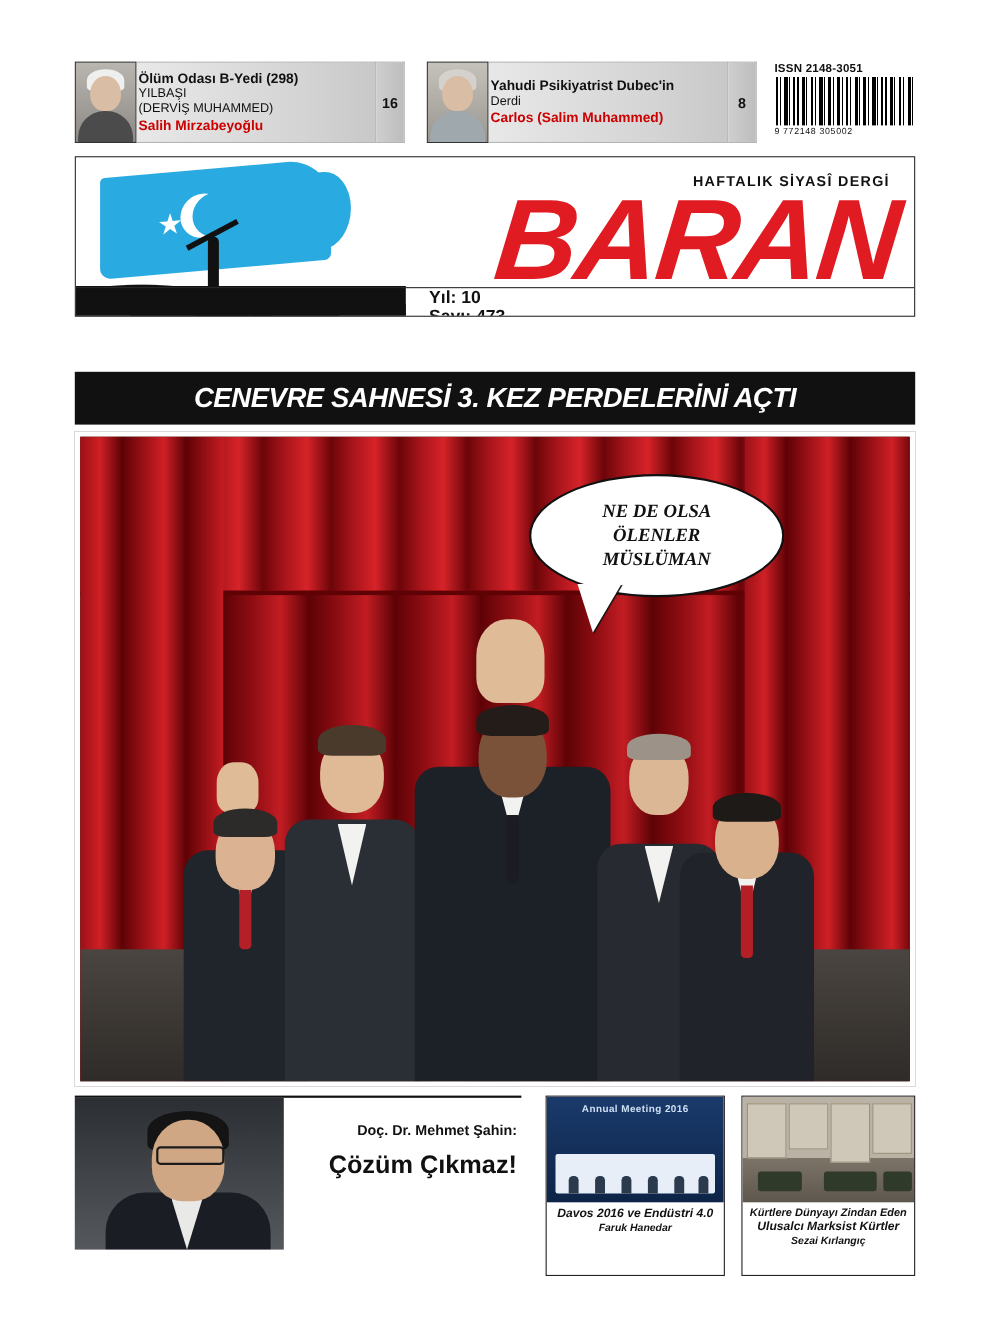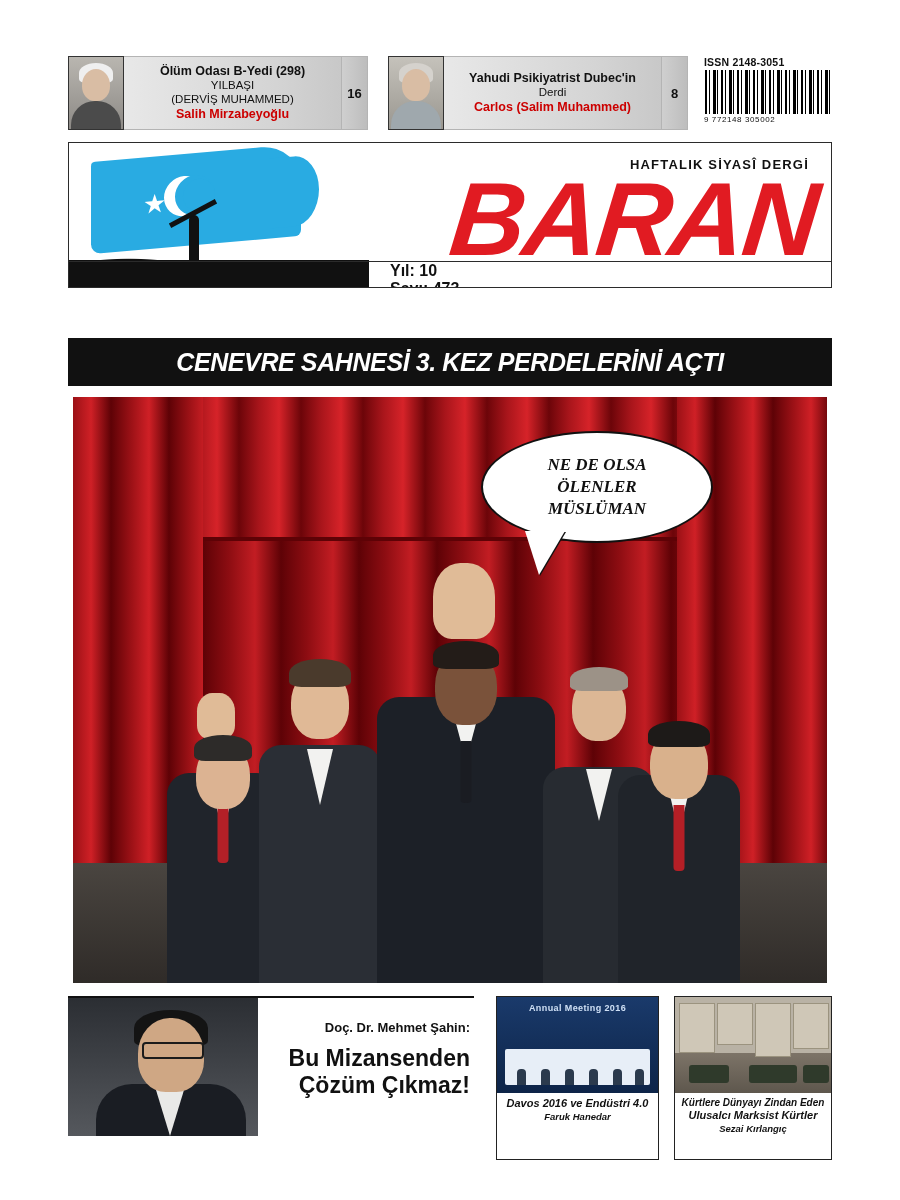--- a/index.html
+++ b/index.html
@@ -86,21 +86,21 @@
   .body-sh.light { background: #9fa8ad; }
 
   .teaser-text {
     flex: 1 1 auto;
     background: linear-gradient(to right, #e8e8e8, #d4d4d4 70%, #c8c8c8);
     border: 1px solid #b4b4b4;
     border-left: none;
     box-sizing: border-box;
     display: flex;
     flex-direction: column;
-    align-items: center;
+    align-items: flex-start;
     justify-content: center;
     padding: 1px 2px;
     text-align: center;
     line-height: 1.18;
   }
   .teaser-text .t-l1 {
     font-weight: bold;
     font-size: 12.5px;
     color: #111;
   }
@@ -773,21 +773,20 @@
     <div class="bot-main">
       <div class="bot-photo">
         <div class="bp-suit"></div>
         <div class="bp-shirt"></div>
         <div class="bp-hair"></div>
         <div class="bp-face"></div>
         <div class="bp-glass"></div>
       </div>
       <div class="bot-caption">
         <div class="bc-kicker">Doç. Dr. Mehmet Şahin:</div>
-        <div class="bc-title">Bu Mizansenden</div>
         <div class="bc-title">Çözüm Çıkmaz!</div>
       </div>
     </div>
 
     <div class="bot-card c1">
       <div class="bc-img davos">
         <div class="davos-title">Annual Meeting 2016</div>
         <div class="davos-stage"></div>
         <div class="davos-fig" style="left:20px;"></div>
         <div class="davos-fig" style="left:44px;"></div>

